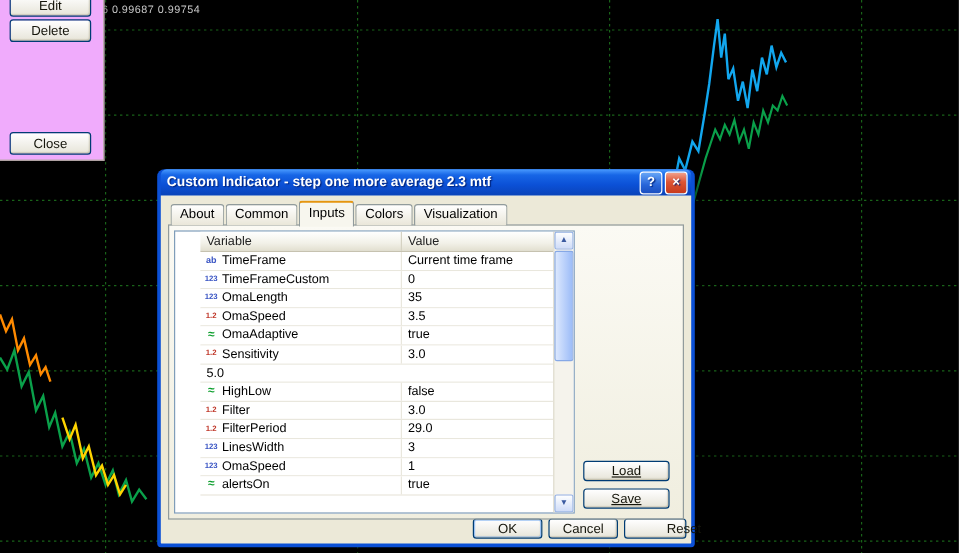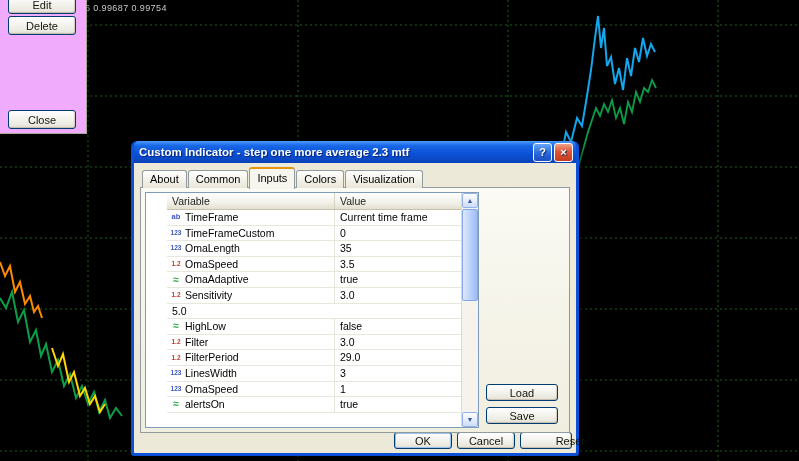--- a/index.html
+++ b/index.html
@@ -66,21 +66,21 @@
   
   .vscroll{width:16px;flex:none;position:relative;background:#f5f3ec;border-left:1px solid #dedbce;}
   .sbtn{position:absolute;left:0;width:16px;height:15px;display:flex;align-items:center;justify-content:center;
     font-size:7px;color:#3a5aa0;background:linear-gradient(180deg,#fdfeff,#cfdcf8);
     border:1px solid #95b2e8;border-radius:2px;box-sizing:border-box;}
   .sb-up{top:0;} .sb-down{bottom:0;}
   .sthumb{position:absolute;left:0;top:16px;width:16px;height:92px;
     background:linear-gradient(90deg,#dce8fe,#9cbcf8);border:1px solid #86a8e6;border-radius:2px;box-sizing:border-box;}
 
   
-  .side-btn{position:absolute;width:72px;height:17px;right:11px;}
+  .side-btn{position:absolute;width:72px;height:17px;right:11px;text-decoration:underline;}
   .btn-load{top:196px;} .btn-save{top:219px;}
   .bottom-btns{position:absolute;right:4px;bottom:4px;display:flex;gap:5px;}
   .bb{height:17px;}
   .btn-ok{width:58px;box-shadow:inset 0 0 0 1px #9cc2f2, inset -1px -1px 1px rgba(150,140,110,.35);}
   .btn-cancel{width:58px;} .btn-reset{width:52px;padding-left:48px;}
 </style>
 </head>
 <body>
 
 <div class="screen">

